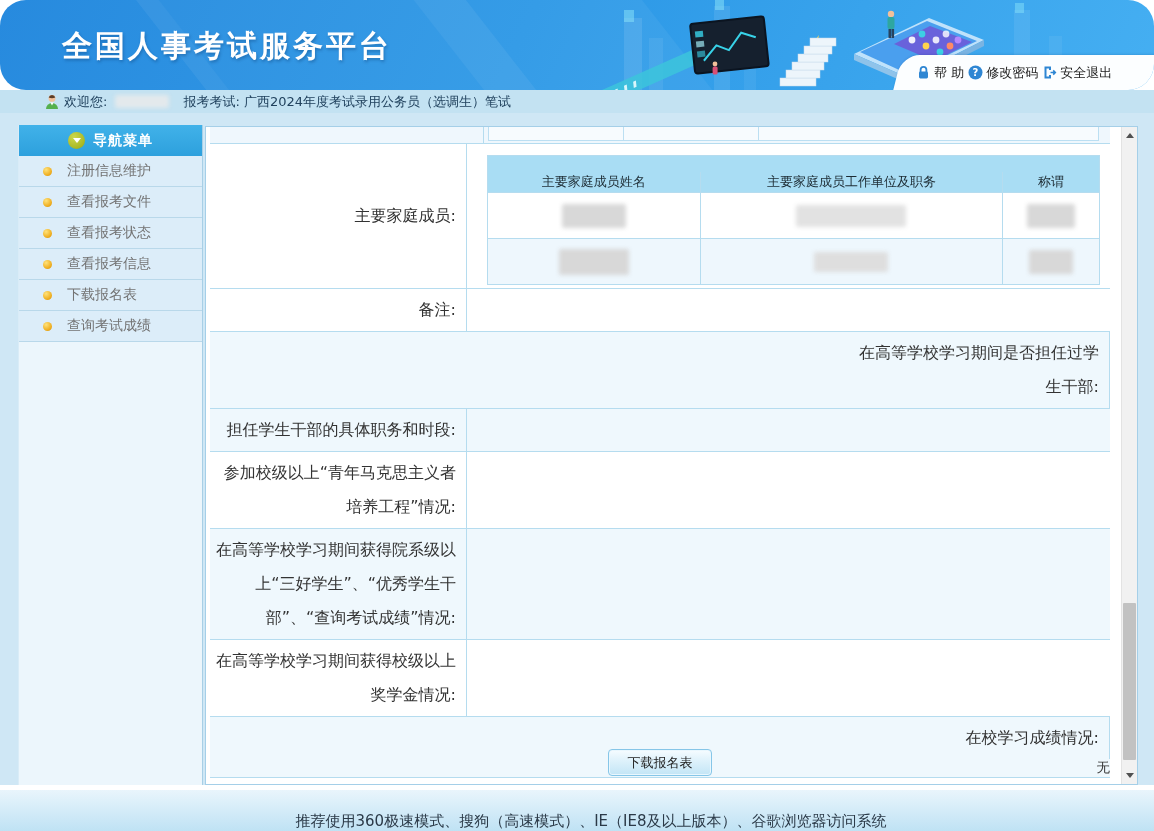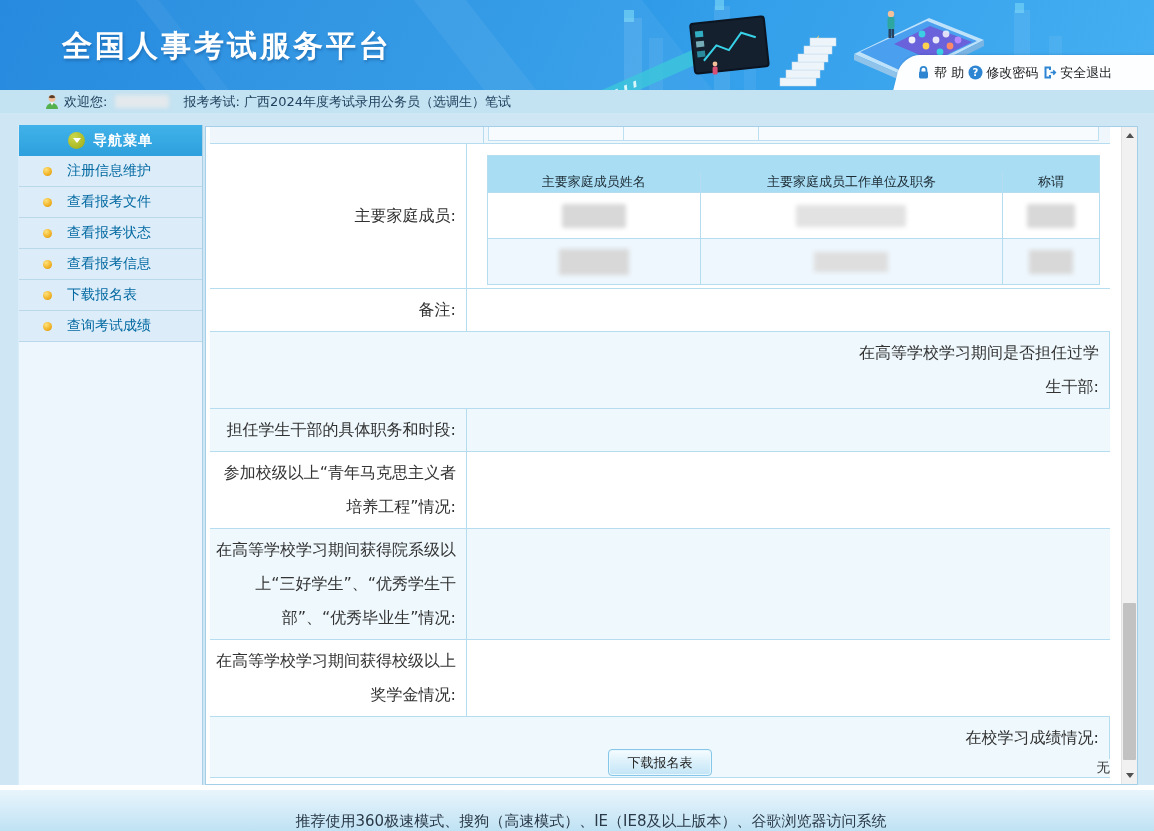--- a/index.html
+++ b/index.html
@@ -2,21 +2,21 @@
 <html><head>
 <meta charset="utf-8">
 <style>
   * { margin:0; padding:0; box-sizing:border-box; }
   html,body { width:1154px; height:831px; overflow:hidden; background:#fff;
     font-family:"DejaVu Sans","Liberation Sans",sans-serif; }
   .page { position:relative; width:1154px; height:831px; background:#fff; overflow:hidden; }
 
   
   .top-header { position:absolute; top:0; left:0; width:1154px; height:90px;
-    background:linear-gradient(115deg,#1f86dd 0%, #2b97e6 45%, #45aff2 100%); overflow:hidden; }
+    background:linear-gradient(115deg,#1f86dd 0%, #2b97e6 45%, #45aff2 100%); overflow:hidden;border-radius:26px; }
   .streak { position:absolute; background:rgba(255,255,255,0.06); transform:rotate(-38deg); }
   .s1 { width:260px; height:420px; left:210px; top:-160px; }
   .s2 { width:180px; height:420px; left:430px; top:-220px; background:rgba(255,255,255,0.05); }
   .s3 { width:300px; height:500px; left:-80px; top:-120px; background:rgba(255,255,255,0.04); }
   .site-title { position:absolute; left:62px; top:26px; font-size:30px; font-weight:bold;
     color:#fff; letter-spacing:3px; text-shadow:1px 2px 3px rgba(0,40,90,.3); white-space:nowrap; }
   .hero-svg { position:absolute; right:0; top:0; width:560px; height:90px; pointer-events:none; }
 
   .header-tools { position:absolute; right:-14px; top:55px; height:35px; width:266px;
     background:#fcfeff; border-radius:18px 0 0 0; transform:skewX(-14deg); transform-origin:100% 0;
@@ -44,21 +44,21 @@
   .nav-header { height:31px; background:linear-gradient(#41b2e9,#2da0dd); display:flex;
     align-items:center; justify-content:center; gap:8px; color:#fff; font-size:14px;
     font-weight:bold; cursor:pointer; letter-spacing:1px; }
   .nav-circle { width:17px; height:17px; border-radius:50%;
     background:radial-gradient(circle at 35% 30%, #ccd84c, #a9b823 70%, #8f9c18);
     display:flex; align-items:center; justify-content:center; }
   .nav-circle i { display:block; width:0; height:0; border-left:4px solid transparent;
     border-right:4px solid transparent; border-top:5px solid #fff; }
   .menu-item { height:31px; background:#dcedf9; border-bottom:1px solid #b9d8ea;
     display:flex; align-items:center; padding-left:24px; gap:15px; cursor:pointer;
-    font-size:14px; color:#0369a1; }
+    font-size:14px; color:#737373; }
   .bullet { width:9px; height:9px; border-radius:50%; flex:0 0 9px;
     background:radial-gradient(circle at 35% 30%, #ffe27a, #f0b125 60%, #d38e00); }
 
   
   .main-panel { position:absolute; left:205px; top:126px; width:933px; height:659px;
     background:#fff; border:1px solid #a5cfe8; }
   .table-wrap { position:absolute; left:4px; top:0; width:900px; }
   .trow { display:flex; border-bottom:1px solid #b5dcef; background:#fff; }
   .trow.alt { background:#eff8fd;align-items:flex-end; }
   .tlabel { width:257px; border-right:1px solid #b5dcef; display:flex; align-items:center;
@@ -348,21 +348,21 @@
         <div class="tvalue"></div>
       </div>
       <div class="trow h68">
         <div class="tlabel">
             <span>参加校级以上“青年马克思主义者培养工程”情况:</span>
           </div>
         <div class="tvalue"></div>
       </div>
       <div class="trow alt h99">
         <div class="tlabel">
-            <span>在高等学校学习期间获得院系级以上“三好学生”、“优秀学生干部”、“优秀毕业生”情况:</span>
+            <span>在高等学校学习期间获得院系级以上“三好学生”、“优秀学生干部”、“查询考试成绩”情况:</span>
           </div>
         <div class="tvalue"></div>
       </div>
       <div class="trow h68">
         <div class="tlabel">
             <span>在高等学校学习期间获得校级以上奖学金情况:</span>
           </div>
         <div class="tvalue"></div>
       </div>
       <div class="trow alt h31">

